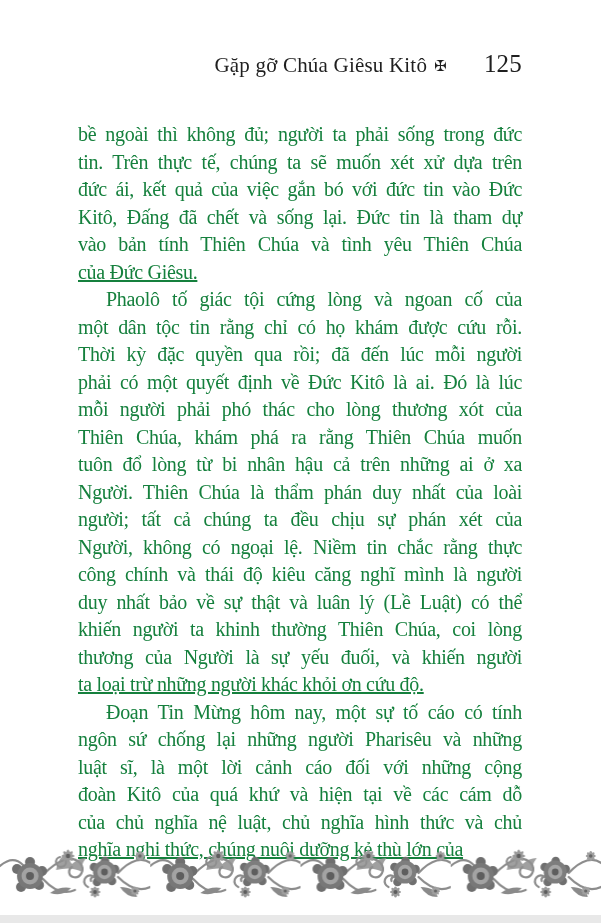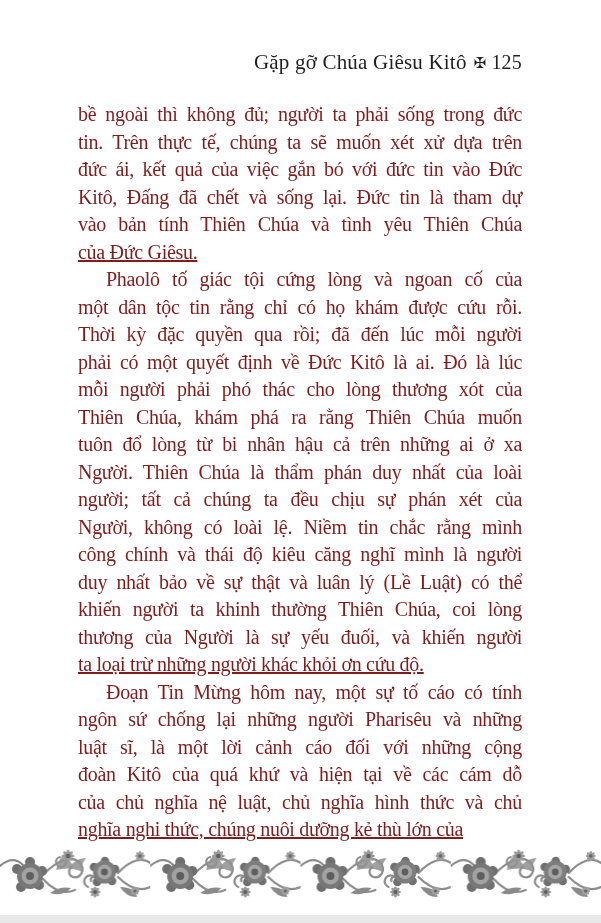--- a/index.html
+++ b/index.html
@@ -20,21 +20,21 @@
     font-size: 21px;
     letter-spacing: 0.2px;
     white-space: nowrap;
   }
   .running-header .cross {
     font-family: "DejaVu Sans", sans-serif;
     font-size: 15px;
     padding: 0 5px 0 7px;
     position: relative; top: -1px;
   }
-  .running-header .pagenum { font-size: 20px; }
+  .running-header .pagenum { font-size: 25px; margin-left: 32px; }
   .page-body {
     position: absolute;
     top: 101px; left: 78px; width: 444px;
     font-size: 20px;
     line-height: 27.5px;
     letter-spacing: -0.3px;
   }
   .line {
     text-align: justify;
     text-align-last: justify;
@@ -62,37 +62,37 @@
 </style>
 </head>
 <body style="background: rgb(255, 255, 255);">
 
 <div class="page">
 
   <div class="running-header" style="color: rgb(31, 31, 31);">
     <span>Gặp gỡ Chúa Giêsu Kitô</span><span class="cross">✠</span><span class="pagenum">125</span>
   </div>
 
-  <div class="page-body" style="color: #7f1d1d;">
+  <div class="page-body" style="color: #15803d; margin-top: 20px;">
       <div class="line">bề ngoài thì không đủ; người ta phải sống trong đức</div>
       <div class="line">tin. Trên thực tế, chúng ta sẽ muốn xét xử dựa trên</div>
       <div class="line">đức ái, kết quả của việc gắn bó với đức tin vào Đức</div>
       <div class="line">Kitô, Đấng đã chết và sống lại. Đức tin là tham dự</div>
       <div class="line">vào bản tính Thiên Chúa và tình yêu Thiên Chúa</div>
       <div class="line last">của Đức Giêsu.</div>
       <div class="line indent">Phaolô tố giác tội cứng lòng và ngoan cố của</div>
       <div class="line">một dân tộc tin rằng chỉ có họ khám được cứu rỗi.</div>
       <div class="line">Thời kỳ đặc quyền qua rồi; đã đến lúc mỗi người</div>
       <div class="line">phải có một quyết định về Đức Kitô là ai. Đó là lúc</div>
       <div class="line">mỗi người phải phó thác cho lòng thương xót của</div>
       <div class="line">Thiên Chúa, khám phá ra rằng Thiên Chúa muốn</div>
       <div class="line">tuôn đổ lòng từ bi nhân hậu cả trên những ai ở xa</div>
       <div class="line">Người. Thiên Chúa là thẩm phán duy nhất của loài</div>
       <div class="line">người; tất cả chúng ta đều chịu sự phán xét của</div>
-      <div class="line">Người, không có loài lệ. Niềm tin chắc rằng mình</div>
+      <div class="line">Người, không có ngoại lệ. Niềm tin chắc rằng thực</div>
       <div class="line">công chính và thái độ kiêu căng nghĩ mình là người</div>
       <div class="line">duy nhất bảo về sự thật và luân lý (Lề Luật) có thể</div>
       <div class="line">khiến người ta khinh thường Thiên Chúa, coi lòng</div>
       <div class="line">thương của Người là sự yếu đuối, và khiến người</div>
       <div class="line last">ta loại trừ những người khác khỏi ơn cứu độ.</div>
       <div class="line indent">Đoạn Tin Mừng hôm nay, một sự tố cáo có tính</div>
       <div class="line">ngôn sứ chống lại những người Pharisêu và những</div>
       <div class="line">luật sĩ, là một lời cảnh cáo đối với những cộng</div>
       <div class="line">đoàn Kitô của quá khứ và hiện tại về các cám dỗ</div>
       <div class="line">của chủ nghĩa nệ luật, chủ nghĩa hình thức và chủ</div>

